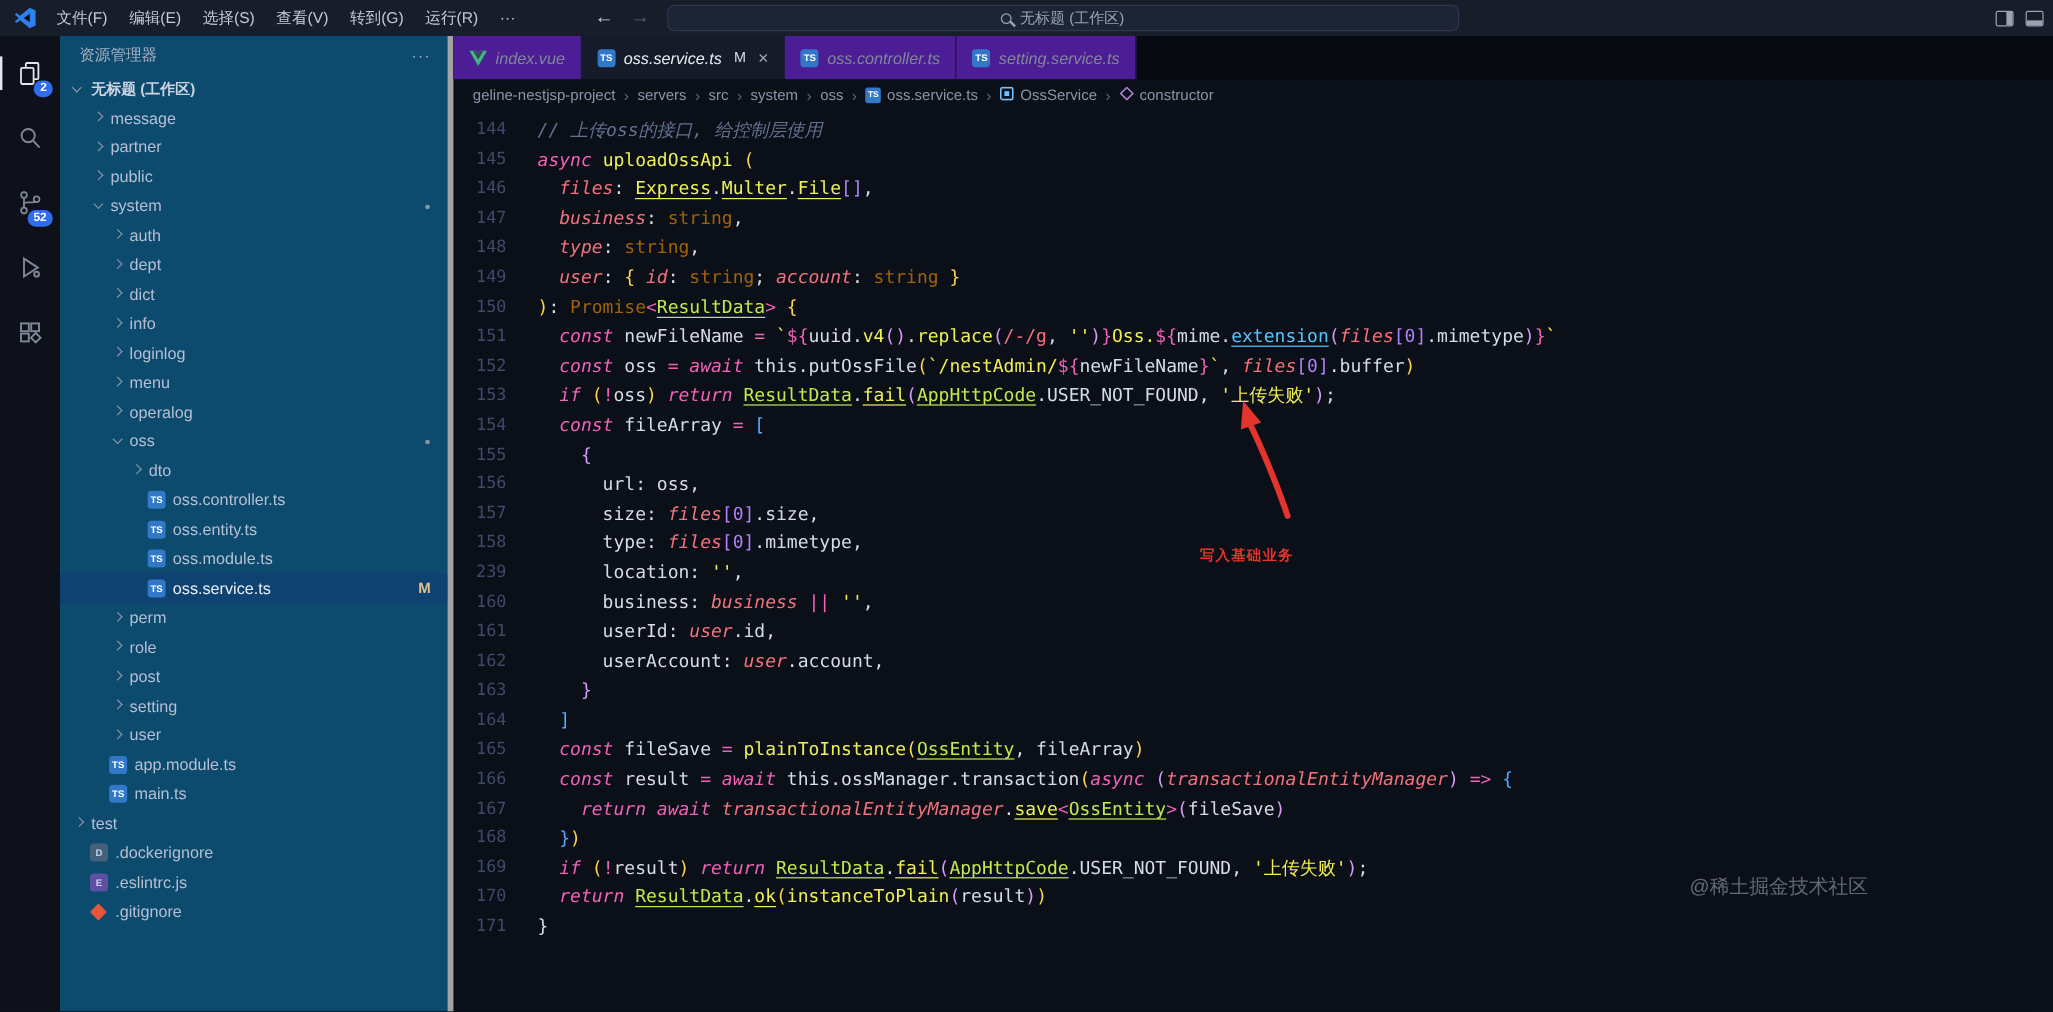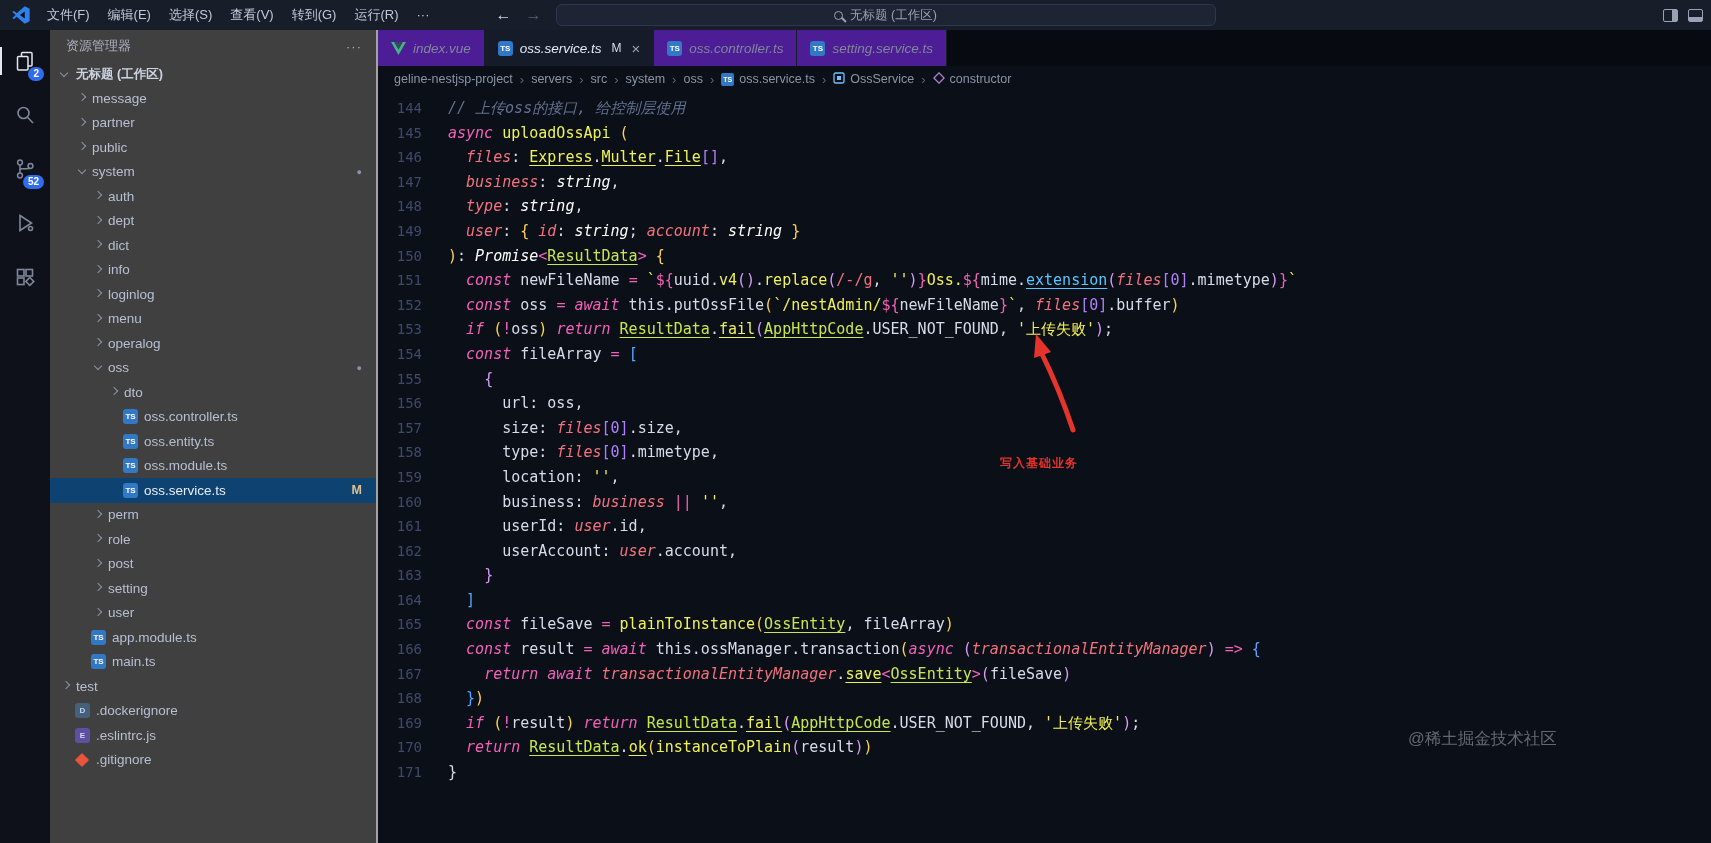--- a/index.html
+++ b/index.html
@@ -36,21 +36,21 @@
   
   .activitybar { width:50px; background:#0e1119; display:flex; flex-direction:column; align-items:center; padding-top:4px; flex:none; }
   .ab-item { width:50px; height:54px; display:flex; align-items:center; justify-content:center; position:relative; cursor:pointer; }
   .ab-item svg { stroke:#7e8799; }
   .ab-item.active svg { stroke:#e2e7f1; }
   .ab-item.active::before { content:""; position:absolute; left:0; top:13px; bottom:13px; width:2px; background:#e2e7f1; }
   .ab-badge { position:absolute; right:6px; bottom:7px; background:#2f6ded; color:#fff;
     font-size:10px; font-weight:700; border-radius:9px; padding:1px 5px; line-height:12px; }
 
   
-  .sidebar { width:328px; background:#404040; border-right:2px solid #a3a3a3; flex:none;
+  .sidebar { width:328px; background:#0c4a6e; border-right:5px solid #a3a3a3; flex:none;
     color:#b6bfd3; display:flex; flex-direction:column; overflow:hidden; }
   .sidebar-header { height:32px; display:flex; align-items:center; justify-content:space-between;
     padding:0 14px 0 16px; font-size:13px; color:#a9b1c2; flex:none; }
   .sb-more { cursor:pointer; letter-spacing:1px; color:#a9b1c2; }
   .section-row { height:24px; display:flex; align-items:center; gap:4px; padding:0 6px;
     font-size:12.5px; font-weight:700; color:#ccd3e1; cursor:pointer; flex:none; }
   .tree { flex:1; overflow:hidden; }
   .tree-row { display:flex; align-items:center; height:24.5px; font-size:13.5px; cursor:pointer; }
   .tree-row.selected { background:#0e4270; color:#e9eef6; }
   .chev-box { width:16px; display:inline-flex; justify-content:center; flex:none; }
@@ -92,21 +92,21 @@
     font-family:"DejaVu Sans Mono","Liberation Mono",monospace; font-size:15px; line-height:24.6px; }
   .code-line { display:flex; white-space:pre; height:24.6px; }
   .ln { width:70px; flex:none; text-align:right; padding-right:26px; color:#3f4a6b; font-size:14px; }
   .tk-cm  { color:#637190; font-style:italic; }
   .tk-kw  { color:#f361b9; font-style:italic; }
   .tk-op  { color:#f361b9; }
   .tk-fn  { color:#eff256; }
   .tk-cls { color:#eff256; text-decoration:underline; text-underline-offset:3px; }
   .tk-clsg{ color:#c6e84c; text-decoration:underline; text-underline-offset:3px; }
   .tk-cyu { color:#57c7ff; text-decoration:underline; text-underline-offset:3px; }
-  .tk-ty  { color:#ffffff; font-style:italic; }
+  .tk-ty  { color:#a16207; }
   .tk-pa  { color:#f3727d; font-style:italic; }
   .tk-st  { color:#f1ef53; }
   .tk-nu  { color:#b180f9; }
   .tk-pl  { color:#d7dce8; }
   .tk-b1  { color:#ffd34f; }
   .tk-b2  { color:#d79cf7; }
   .tk-b3  { color:#58a6ff; }
   .tk-re  { color:#f3727d; }
 
   
@@ -442,21 +442,21 @@
           <div class="code-line"><span class="ln">149</span><span class="code-text"><span class="tk-pl">  </span><span class="tk-pa">user</span><span class="tk-pl">: </span><span class="tk-b1">{ </span><span class="tk-pa">id</span><span class="tk-pl">: </span><span class="tk-ty">string</span><span class="tk-pl">; </span><span class="tk-pa">account</span><span class="tk-pl">: </span><span class="tk-ty">string</span><span class="tk-b1"> }</span></span></div>
           <div class="code-line"><span class="ln">150</span><span class="code-text"><span class="tk-b1">)</span><span class="tk-pl">: </span><span class="tk-ty">Promise</span><span class="tk-op">&lt;</span><span class="tk-clsg">ResultData</span><span class="tk-op">&gt;</span><span class="tk-pl"> </span><span class="tk-b1">{</span></span></div>
           <div class="code-line"><span class="ln">151</span><span class="code-text"><span class="tk-pl">  </span><span class="tk-kw">const</span><span class="tk-pl"> newFileName </span><span class="tk-op">=</span><span class="tk-pl"> </span><span class="tk-st">`</span><span class="tk-op">${</span><span class="tk-pl">uuid.</span><span class="tk-fn">v4</span><span class="tk-b2">()</span><span class="tk-pl">.</span><span class="tk-fn">replace</span><span class="tk-b2">(</span><span class="tk-re">/-/g</span><span class="tk-pl">, </span><span class="tk-st">''</span><span class="tk-b2">)</span><span class="tk-op">}</span><span class="tk-st">Oss.</span><span class="tk-op">${</span><span class="tk-pl">mime.</span><span class="tk-cyu">extension</span><span class="tk-b2">(</span><span class="tk-pa">files</span><span class="tk-nu">[0]</span><span class="tk-pl">.mimetype</span><span class="tk-b2">)</span><span class="tk-op">}</span><span class="tk-st">`</span></span></div>
           <div class="code-line"><span class="ln">152</span><span class="code-text"><span class="tk-pl">  </span><span class="tk-kw">const</span><span class="tk-pl"> oss </span><span class="tk-op">=</span><span class="tk-pl"> </span><span class="tk-kw">await</span><span class="tk-pl"> this.putOssFile</span><span class="tk-b1">(</span><span class="tk-st">`/nestAdmin/</span><span class="tk-op">${</span><span class="tk-pl">newFileName</span><span class="tk-op">}</span><span class="tk-st">`</span><span class="tk-pl">, </span><span class="tk-pa">files</span><span class="tk-nu">[0]</span><span class="tk-pl">.buffer</span><span class="tk-b1">)</span></span></div>
           <div class="code-line"><span class="ln">153</span><span class="code-text"><span class="tk-pl">  </span><span class="tk-kw">if</span><span class="tk-pl"> </span><span class="tk-b1">(</span><span class="tk-op">!</span><span class="tk-pl">oss</span><span class="tk-b1">)</span><span class="tk-pl"> </span><span class="tk-kw">return</span><span class="tk-pl"> </span><span class="tk-clsg">ResultData</span><span class="tk-pl">.</span><span class="tk-cls">fail</span><span class="tk-b2">(</span><span class="tk-clsg">AppHttpCode</span><span class="tk-pl">.USER_NOT_FOUND, </span><span class="tk-st">'上传失败'</span><span class="tk-b2">)</span><span class="tk-pl">;</span></span></div>
           <div class="code-line"><span class="ln">154</span><span class="code-text"><span class="tk-pl">  </span><span class="tk-kw">const</span><span class="tk-pl"> fileArray </span><span class="tk-op">=</span><span class="tk-pl"> </span><span class="tk-b3">[</span></span></div>
           <div class="code-line"><span class="ln">155</span><span class="code-text"><span class="tk-pl">    </span><span class="tk-b2">{</span></span></div>
           <div class="code-line"><span class="ln">156</span><span class="code-text"><span class="tk-pl">      url: oss,</span></span></div>
           <div class="code-line"><span class="ln">157</span><span class="code-text"><span class="tk-pl">      size: </span><span class="tk-pa">files</span><span class="tk-nu">[0]</span><span class="tk-pl">.size,</span></span></div>
           <div class="code-line"><span class="ln">158</span><span class="code-text"><span class="tk-pl">      type: </span><span class="tk-pa">files</span><span class="tk-nu">[0]</span><span class="tk-pl">.mimetype,</span></span></div>
-          <div class="code-line"><span class="ln">159</span><span class="code-text"><span class="tk-pl">      location: </span><span class="tk-st">''</span><span class="tk-pl">,</span></span></div>
+          <div class="code-line"><span class="ln">239</span><span class="code-text"><span class="tk-pl">      location: </span><span class="tk-st">''</span><span class="tk-pl">,</span></span></div>
           <div class="code-line"><span class="ln">160</span><span class="code-text"><span class="tk-pl">      business: </span><span class="tk-pa">business</span><span class="tk-pl"> </span><span class="tk-op">||</span><span class="tk-pl"> </span><span class="tk-st">''</span><span class="tk-pl">,</span></span></div>
           <div class="code-line"><span class="ln">161</span><span class="code-text"><span class="tk-pl">      userId: </span><span class="tk-pa">user</span><span class="tk-pl">.id,</span></span></div>
           <div class="code-line"><span class="ln">162</span><span class="code-text"><span class="tk-pl">      userAccount: </span><span class="tk-pa">user</span><span class="tk-pl">.account,</span></span></div>
           <div class="code-line"><span class="ln">163</span><span class="code-text"><span class="tk-pl">    </span><span class="tk-b2">}</span></span></div>
           <div class="code-line"><span class="ln">164</span><span class="code-text"><span class="tk-pl">  </span><span class="tk-b3">]</span></span></div>
           <div class="code-line"><span class="ln">165</span><span class="code-text"><span class="tk-pl">  </span><span class="tk-kw">const</span><span class="tk-pl"> fileSave </span><span class="tk-op">=</span><span class="tk-pl"> </span><span class="tk-fn">plainToInstance</span><span class="tk-b1">(</span><span class="tk-clsg">OssEntity</span><span class="tk-pl">, fileArray</span><span class="tk-b1">)</span></span></div>
           <div class="code-line"><span class="ln">166</span><span class="code-text"><span class="tk-pl">  </span><span class="tk-kw">const</span><span class="tk-pl"> result </span><span class="tk-op">=</span><span class="tk-pl"> </span><span class="tk-kw">await</span><span class="tk-pl"> this.ossManager.transaction</span><span class="tk-b1">(</span><span class="tk-kw">async</span><span class="tk-pl"> </span><span class="tk-b2">(</span><span class="tk-pa">transactionalEntityManager</span><span class="tk-b2">)</span><span class="tk-pl"> </span><span class="tk-op">=&gt;</span><span class="tk-pl"> </span><span class="tk-b3">{</span></span></div>
           <div class="code-line"><span class="ln">167</span><span class="code-text"><span class="tk-pl">    </span><span class="tk-kw">return</span><span class="tk-pl"> </span><span class="tk-kw">await</span><span class="tk-pl"> </span><span class="tk-pa">transactionalEntityManager</span><span class="tk-pl">.</span><span class="tk-cls">save</span><span class="tk-op">&lt;</span><span class="tk-clsg">OssEntity</span><span class="tk-op">&gt;</span><span class="tk-b2">(</span><span class="tk-pl">fileSave</span><span class="tk-b2">)</span></span></div>
           <div class="code-line"><span class="ln">168</span><span class="code-text"><span class="tk-pl">  </span><span class="tk-b3">}</span><span class="tk-b1">)</span></span></div>
           <div class="code-line"><span class="ln">169</span><span class="code-text"><span class="tk-pl">  </span><span class="tk-kw">if</span><span class="tk-pl"> </span><span class="tk-b1">(</span><span class="tk-op">!</span><span class="tk-pl">result</span><span class="tk-b1">)</span><span class="tk-pl"> </span><span class="tk-kw">return</span><span class="tk-pl"> </span><span class="tk-clsg">ResultData</span><span class="tk-pl">.</span><span class="tk-cls">fail</span><span class="tk-b2">(</span><span class="tk-clsg">AppHttpCode</span><span class="tk-pl">.USER_NOT_FOUND, </span><span class="tk-st">'上传失败'</span><span class="tk-b2">)</span><span class="tk-pl">;</span></span></div>

